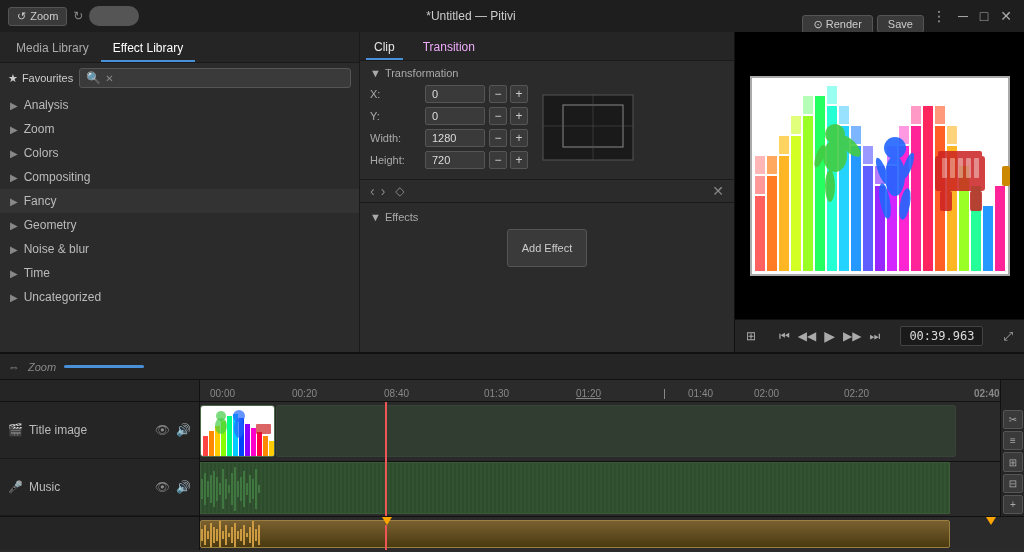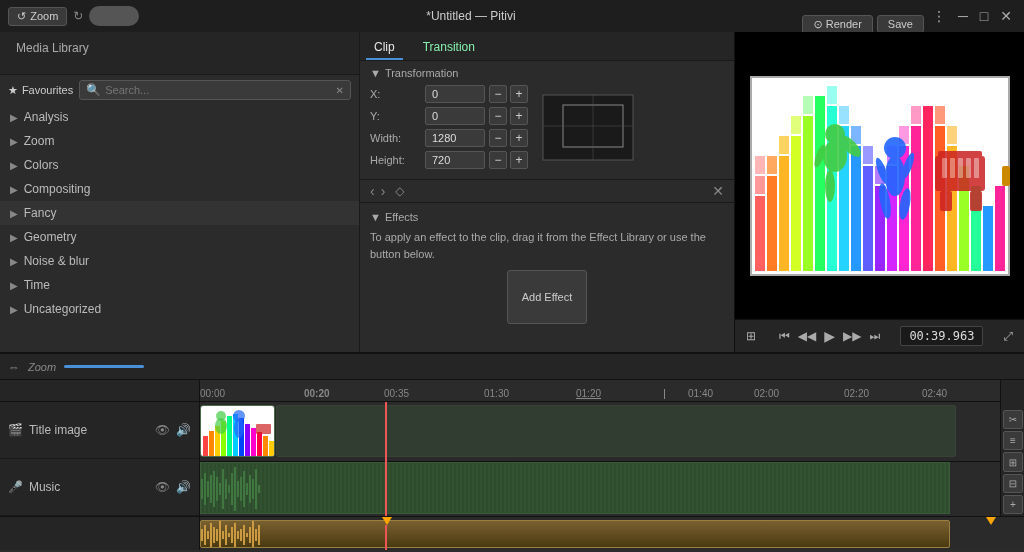--- a/index.html
+++ b/index.html
@@ -76,21 +76,21 @@
       width: 360px;
       background: #2b2b2b;
       border-right: 1px solid #1a1a1a;
       display: flex;
       flex-direction: column;
     }
     #panel-tabs {
       display: flex;
       background: #252525;
       border-bottom: 1px solid #1a1a1a;
-      padding: 4px 4px 12px;
+      padding: 4px 4px 0;
     }
     .panel-tab {
       padding: 5px 12px;
       font-size: 12px;
       color: #aaa;
       cursor: pointer;
       border-bottom: 2px solid transparent;
     }
     .panel-tab.active {
       color: #fff;
@@ -153,21 +153,21 @@
     #clip-tabs {
       display: flex;
       background: #252525;
       border-bottom: 1px solid #1a1a1a;
       padding: 4px 6px 0;
       gap: 12px;
     }
     .clip-tab {
       padding: 4px 8px;
       font-size: 12px;
-      color: #86efac;
+      color: #f0abfc;
       cursor: pointer;
       border-bottom: 2px solid transparent;
     }
     .clip-tab.active {
       color: #e5e5e5;
       border-bottom: 2px solid #4a90d9;
     }
 
     
     #transform-section {
@@ -251,21 +251,21 @@
     .effects-info {
       color: #aaa;
       font-size: 11px;
       line-height: 1.5;
       margin-bottom: 8px;
     }
     #add-effect-btn {
       background: #3a3a3a;
       border: 1px solid #555;
       color: #ccc;
-      padding: 20px 14px;
+      padding: 12px 14px;
       font-size: 11px;
       border-radius: 3px;
       cursor: pointer;
       display: block;
       margin: 0 auto;
     }
 
     
     #right-panel {
       width: 290px;
@@ -515,29 +515,31 @@
   </div>
 </div>
 
 <div id="main">
 
   <div id="left-panel">
     <div id="panel-tabs">
       <div class="panel-tab">
         <span>Media Library</span>
       </div>
+      <div class="panel-tab active">
+        <span>Effect Library</span>
+      </div>
     </div>
     <div id="favourites-row">
       <div id="fav-btn">
         <span>★</span>
         <span>Favourites</span>
       </div>
       <div id="search-box">
         <span style="color:#888; margin-right:4px;">🔍</span>
-        <input id="search-input" type="text" placeholder="Search..." style="">
         <span style="color:#888; cursor:pointer; font-size:10px;">✕</span>
       </div>
     </div>
     <div id="effect-list">
       <div class="effect-category">
         <span class="arrow">▶</span>
         <span>Analysis</span>
       </div>
       <div class="effect-category">
         <span class="arrow">▶</span>
@@ -641,23 +643,20 @@
       <button class="nav-btn">›</button>
       <span style="color:#888; font-size:12px; margin-left:4px;">◇</span>
       <button class="nav-close">✕</button>
     </div>
 
     <div id="effects-section">
       <div class="section-header">
         <span>▼</span>
         <span>Effects</span>
       </div>
-      <div class="effects-info">
-        To apply an effect to the clip, drag it from the Effect Library or use the<br>button below.
-      </div>
       <button id="add-effect-btn">
         <span>Add Effect</span>
       </button>
     </div>
   </div>
 
   <div id="right-panel">
     <div id="preview-area">
 
       <svg id="preview-svg" viewBox="0 0 260 200">
@@ -815,29 +814,29 @@
         <span class="track-name">Music</span>
         <button class="track-ctrl-btn">👁</button>
         <button class="track-ctrl-btn">🔊</button>
       </div>
     </div>
 
     <div id="timeline-content">
 
       <div id="time-ruler">
 
-        <div class="time-mark" style="left:0;">00:00</div>
-        <div class="time-mark" style="left:104px;font-weight:bold;">00:20</div>
-        <div class="time-mark" style="left:184px;">00:35</div>
+        <div class="time-mark" style="left:10px;">00:00</div>
+        <div class="time-mark" style="left:92px;">00:20</div>
+        <div class="time-mark" style="left:184px;">08:40</div>
         <div class="time-mark" style="left:284px;">01:30</div>
         <div class="time-mark" style="left:376px;text-decoration:underline;">01:20</div>
         <div class="time-mark" style="left:488px;">01:40</div>
         <div class="time-mark" style="left:554px;">02:00</div>
         <div class="time-mark" style="left:644px;">02:20</div>
-        <div class="time-mark" style="left:722px;">02:40</div>
+        <div class="time-mark" style="left:774px;font-weight:bold;">02:40</div>
 
         <div style="position:absolute; bottom:2px; left:464px; width:1px; height:10px; background:#888; pointer-events:none;"></div>
       </div>
 
       <div id="tracks-body">
         <div id="playhead"></div>
 
         <div id="video-track-lane" class="track-lane">
           <div style="position:absolute; left:0; top:3px; width:75px; height:52px; border-radius:3px; overflow:hidden; border:1px solid #4a6a4a;">
             

